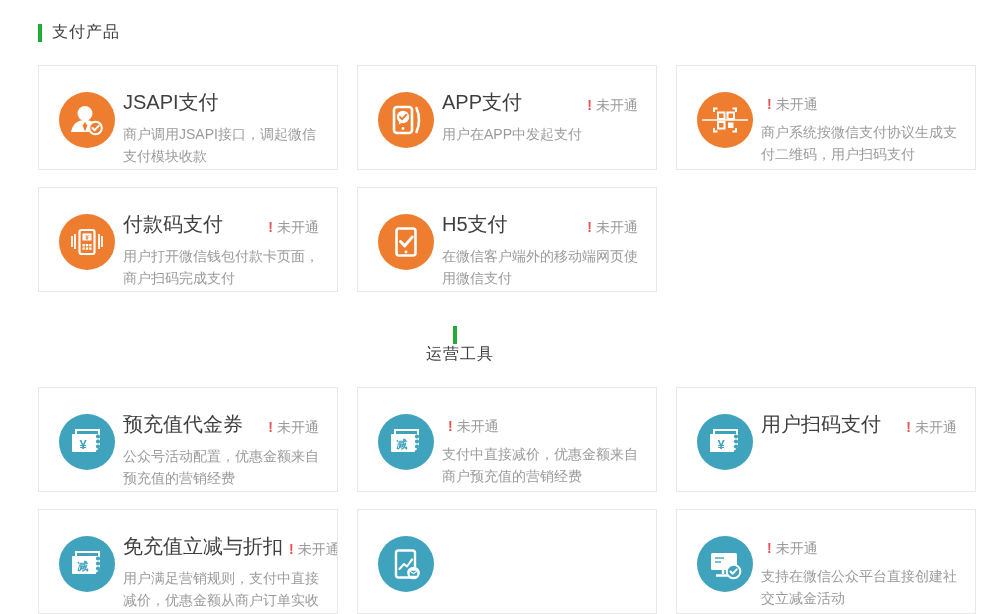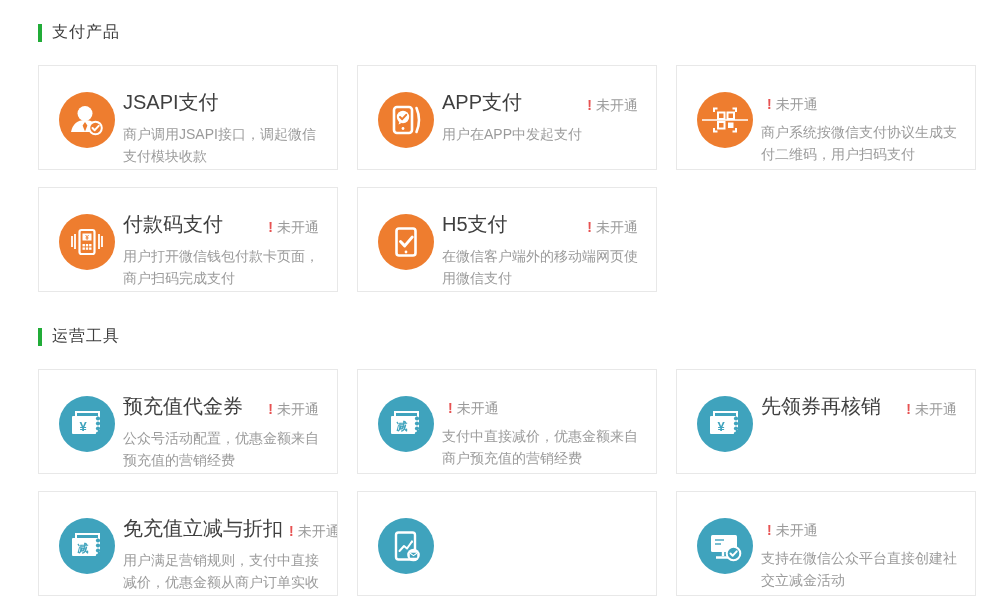--- a/index.html
+++ b/index.html
@@ -4,21 +4,21 @@
 <style>
   * { margin: 0; padding: 0; box-sizing: border-box; }
   html, body { width: 1005px; height: 614px; background: #ffffff; overflow: hidden; }
   body { font-family: "Liberation Sans", "DejaVu Sans", sans-serif; }
   .page { width: 882px; padding: 22px 0 0 38px; }
 
   .section-header { display: flex; align-items: center; margin-bottom: 22px; }
   .section-header .bar { width: 4px; height: 18px; background: #21ac38; margin-right: 10px; }
   .section-header .title { font-size: 16px; color: #3e3e3e; letter-spacing: 1px; }
 
-  .section-tools .section-header { margin-top: 34px; }
+  .section-tools .section-header { margin-top: 34px; flex-direction: column; }
 
   .card-grid { display: grid; grid-template-columns: repeat(3, 300px); gap: 17px 19px; }
 
   .card {
     width: 300px; height: 105px;
     border: 1px solid #e8e8e8; background: #ffffff;
     display: flex; padding: 23px 18px 0 20px;
     overflow: hidden; cursor: pointer;
   }
   .card .icon-wrap { flex: 0 0 56px; width: 56px; height: 56px; margin-top: 3px; }
@@ -222,21 +222,21 @@
               <circle cx="39" cy="22.5" r="2.1"></circle>
                 <circle cx="39" cy="27.5" r="2.1"></circle>
                 <circle cx="39" cy="32.5" r="2.1"></circle>
                 <circle cx="39" cy="37.5" r="2.1"></circle>
             </g>
             <text x="24" y="34.5" text-anchor="middle" font-size="13" font-weight="bold" fill="#3fa3bd" font-family="'Liberation Sans', sans-serif">¥</text>
           </svg>
         </div>
         <div class="content">
           <div class="title-row">
-            <span class="card-title">先领券再核销</span>
+            <span class="card-title">用户扫码支付</span>
             <span class="status-badge"><span class="mark">!</span><span class="status-text">未开通</span></span>
           </div>
         </div>
       </div>
 
       <div class="card">
         <div class="icon-wrap">
           <svg width="56" height="56" viewBox="0 0 56 56">
             <circle cx="28" cy="28" r="28" fill="#3fa3bd"></circle>
             <path d="M17 21 v-5 h23 v18" fill="none" stroke="#fff" stroke-width="2"></path>

